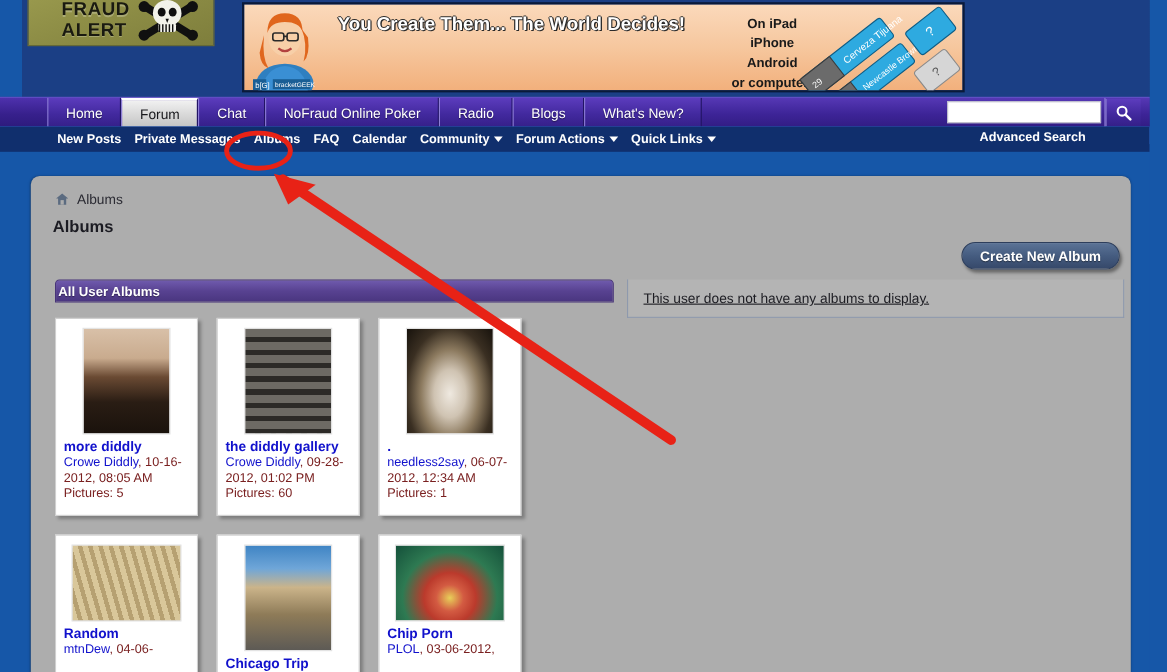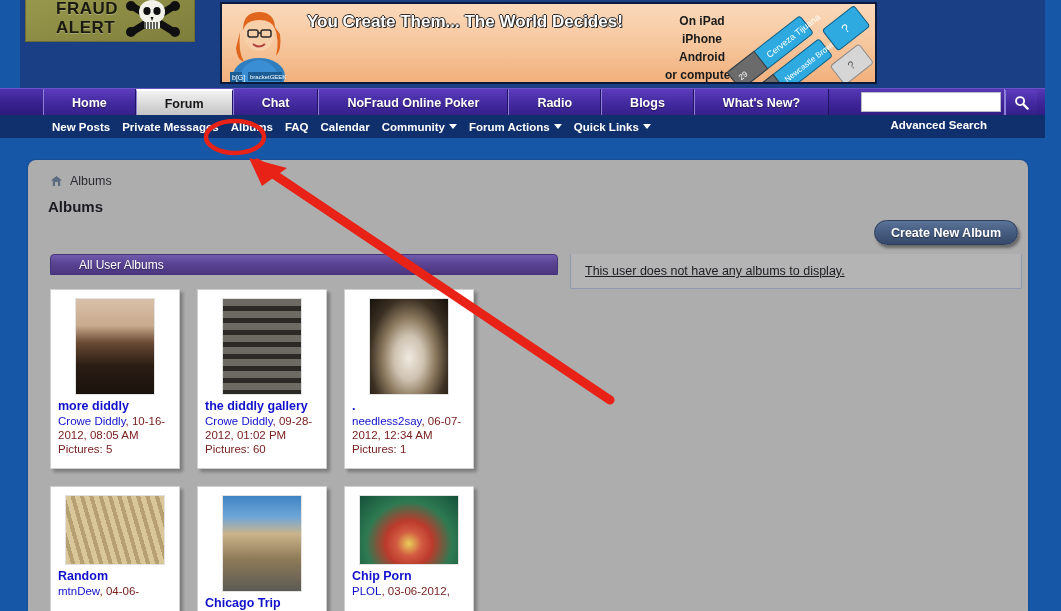--- a/index.html
+++ b/index.html
@@ -44,22 +44,22 @@
   
   .nav { position:relative; height:27px;
      background:linear-gradient(to bottom,#4b2fa8 0%,#3a2291 50%,#2d1a7e 100%);
      border-top:1px solid #6a52c9; }
   .nav-strip { position:absolute; left:0; top:0; width:1045px; height:27px;
      background:linear-gradient(to bottom,#5638b5 0%,#3d2497 55%,#311c83 100%); }
   .nav-left-pad { position:absolute; left:0; top:0; width:43px; height:27px;
      background:linear-gradient(to bottom,#4e31ad 0%,#37208c 55%,#2c1a7c 100%); }
   .navtabs { position:absolute; left:43px; top:0; height:27px; display:flex; }
   .navtab {
-    position:relative; height:27px; padding:0 28px; display:flex; align-items:center; justify-content:center;
-    color:#ffffff; font-size:12.5px; font-weight:bold; white-space:nowrap;
+    position:relative; height:27px; padding:0 16px; display:flex; align-items:center; justify-content:center;
+    color:#ffffff; font-size:12.5px; font-weight:normal; white-space:nowrap;
     border-left:1px solid #8d7ed6; border-right:1px solid #221464;
     background:linear-gradient(to bottom,#5c3cbd 0%,#42299e 55%,#341f88 100%);
     text-shadow:0 1px 1px rgba(0,0,0,.5); cursor:pointer;
   }
   .navtab.active {
     background:linear-gradient(to bottom,#f2f2f2 0%,#dcdcdc 45%,#c3c3c3 100%);
     color:#17171b; text-shadow:none; border-top:2px solid #ffffff;
   }
   .searchbox { position:absolute; right:44px; top:3px; width:140px; height:20px;
      background:#ffffff; border:1px solid #b9b9c8; }
@@ -95,23 +95,23 @@
     display:flex; align-items:center; justify-content:center;
     background:linear-gradient(to bottom,#5b7396 0%,#455c80 50%,#36496a 100%);
     border:1px solid #2d3e5c; border-radius:13px; color:#ffffff; font-size:12.5px; font-weight:bold;
     box-shadow:2px 3px 3px rgba(0,0,0,.4); text-shadow:0 1px 1px rgba(0,0,0,.45); cursor:pointer;
   }
 
   .col-left { position:absolute; left:22px; top:94px; width:508px; }
   .col-right { position:absolute; left:542px; top:94px; width:452px; }
 
   .panel-head {
-    height:21px; border-radius:4px 4px 0 0; display:flex; align-items:center; padding-left:28px;
+    height:21px; border-radius:4px 4px 0 0; display:flex; align-items:center; padding-left:2px;
     background:linear-gradient(to bottom,#6f5aad 0%,#584291 50%,#4a3680 100%);
-    color:#ffffff; font-size:12px; font-weight:normal; border:1px solid #473379;
+    color:#ffffff; font-size:12px; font-weight:bold; border:1px solid #473379;
     text-shadow:0 1px 1px rgba(0,0,0,.4);
   }
   .panel-body { background:#b4b4b4; border:1px solid #8e99ad; border-top:0; padding:10px 14px;
      font-size:12.5px; color:#1c1c22;text-decoration:underline; }
 
   .cards { position:relative; margin-top:14px; display:flex; flex-wrap:wrap; gap:17px; }
   .card {
     width:130px; background:#ffffff; border:1px solid #cfcfcf;
     box-shadow:3px 3px 3px rgba(0,0,0,.28); padding:8px 7px 6px 7px;
     height:180px; overflow:hidden; position:relative;

